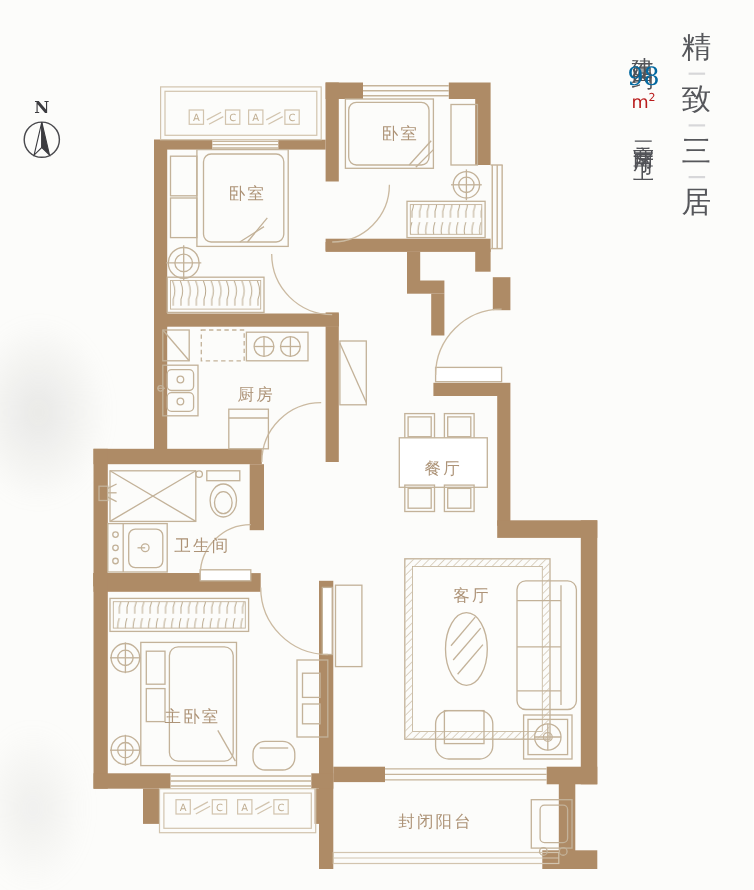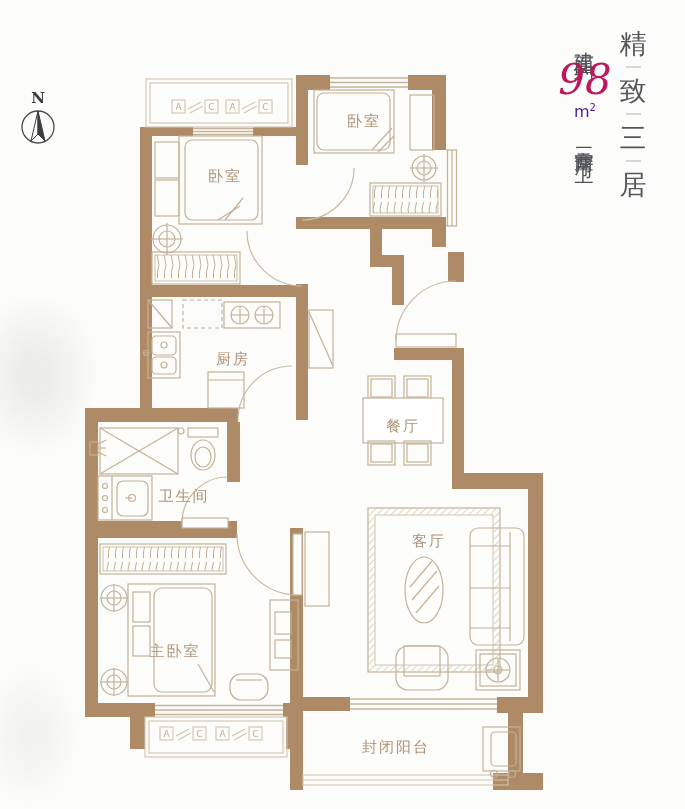--- a/index.html
+++ b/index.html
@@ -19,22 +19,22 @@
   .bay{fill:none;stroke:#d2c4ae;stroke-width:1.1;}
   .lbl{font:15px "DejaVu Sans",sans-serif;fill:#ad9377;letter-spacing:2px;text-anchor:middle;}
   .acl{font:9px "DejaVu Sans",sans-serif;fill:#c0ae92;text-anchor:middle;}
   .nlb{font:bold 15px "DejaVu Serif",serif;fill:#3c3c40;text-anchor:middle;}
   
   .title-col{position:absolute;left:618px;top:30px;width:30px;display:flex;flex-direction:column;align-items:center;}
   .title-char{font-size:27px;line-height:1;color:#56575b;font-weight:500;}
   .title-sep{width:15px;height:2px;background:#d7d7d9;margin:9px 0;}
   .spec-col{position:absolute;left:564px;top:36px;width:42px;display:flex;flex-direction:column;align-items:center;}
   .spec-prefix{writing-mode:vertical-rl;text-orientation:upright;font-size:20px;color:#515257;letter-spacing:5px;}
-  .spec-area{font-size:42px;line-height:1;color:#be185d;font-family:"DejaVu Serif",serif;margin-top:8px;font-style:italic;}
-  .spec-unit{font-size:16px;color:#4c1d95;margin-top:1px;}
+  .spec-area{font-size:23px;line-height:1;color:#0369a1;font-family:"DejaVu Serif",serif;margin-top:8px;}
+  .spec-unit{font-size:16px;color:#b91c1c;margin-top:1px;}
   .spec-unit sup{font-size:10px;}
   .spec-layout{writing-mode:vertical-rl;text-orientation:upright;font-size:19px;color:#515257;letter-spacing:4px;margin-top:11px;}
 </style>
 </head>
 <body>
 
 <div class="screen">
   <div class="smudge1"></div>
   <div class="smudge2"></div>
 

